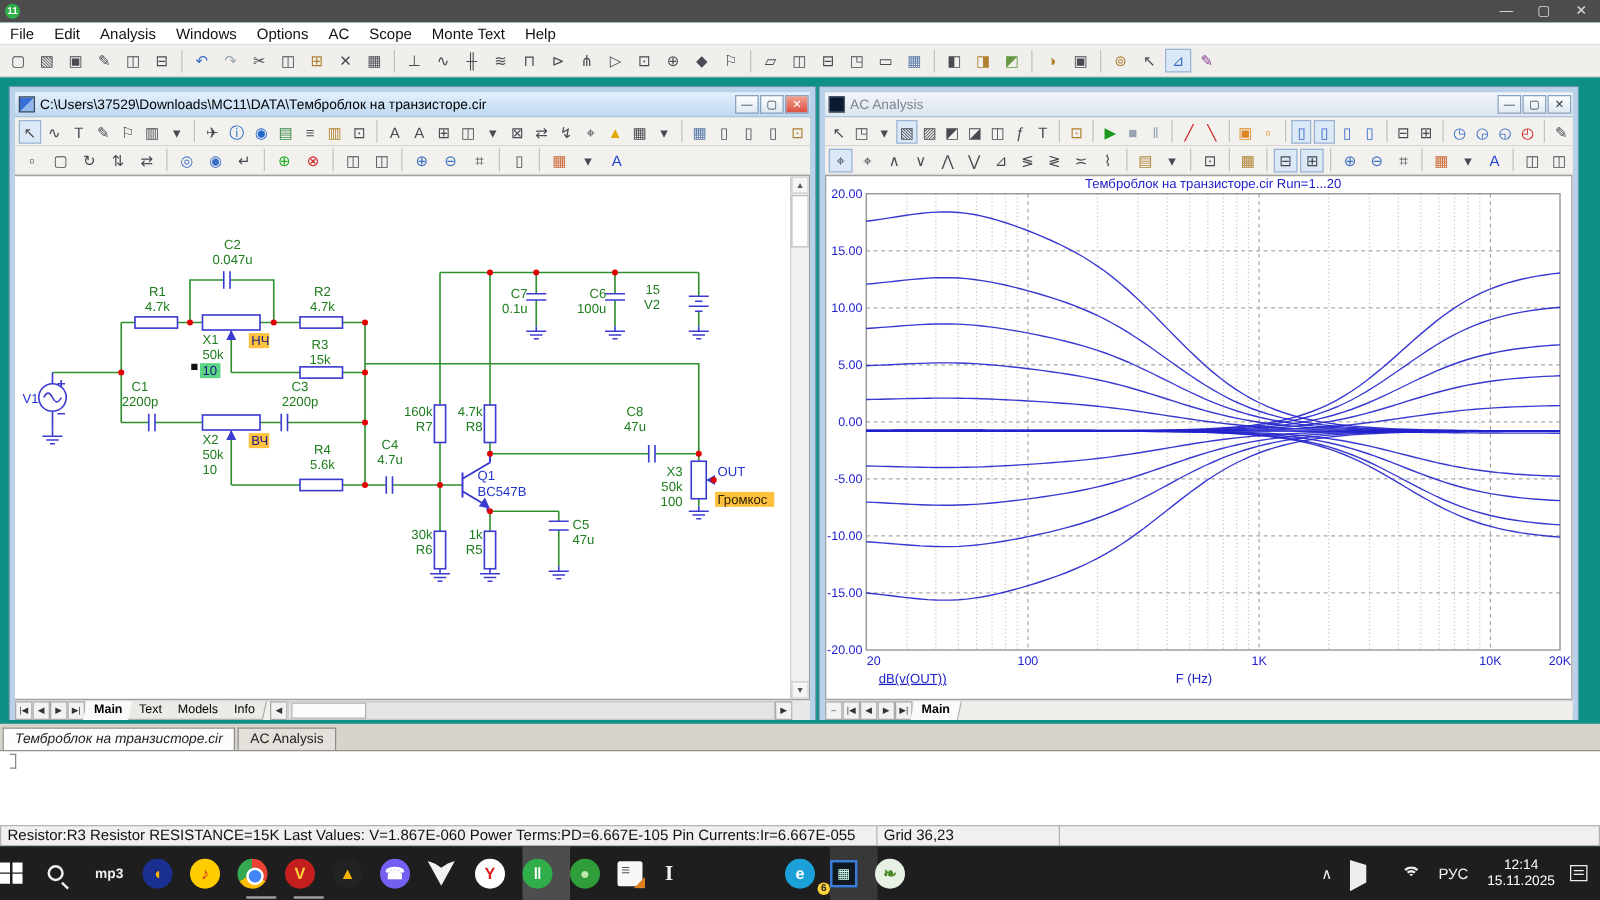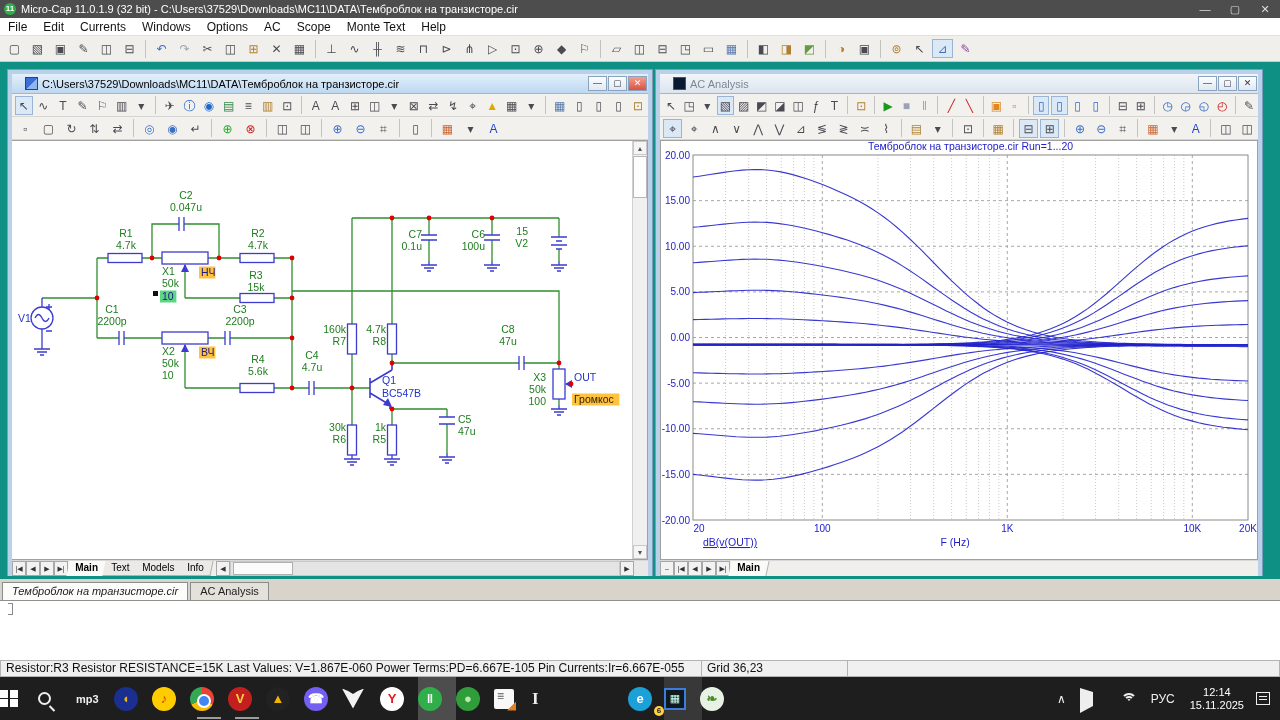--- a/index.html
+++ b/index.html
@@ -26,21 +26,21 @@
   .tbi { display:inline-block; width:21px; height:19px; line-height:18px; text-align:center; font-size:12px; color:#4a4a52;
     margin:0 1px; border:1px solid transparent; }
   .tbi.on { border:1px solid #9ab4d4; background:#dbe8f6; }
   .tbsep { display:inline-block; width:1px; height:18px; background:#c2c2c2; margin:0 4px; }
 
   
   #mdi { position:absolute; left:0; top:62px; width:1280px; height:514px; background:#0e9184; }
 
   .win { position:absolute; background:#f0efec; border:4px solid #b9d2ea; box-shadow:0 0 0 1px #7d9cbc; }
   .wtitle { height:20px; background:linear-gradient(#e3f0fc,#bdd8f0); border-bottom:1px solid #9ab8d8;
-    display:flex; align-items:center; font-size:11px; color:#000; padding-left:13px; }
+    display:flex; align-items:center; font-size:11px; color:#000; padding-left:3px; }
   .wtitle.inactive { background:linear-gradient(#f2f5f9,#dbe4ee); color:#7d8794; }
   .wticon { width:13px; height:13px; margin-right:4px; background:linear-gradient(135deg,#3a6fd8 50%,#8fb7ee 50%); border:1px solid #345; }
   .wticon.plot { background:linear-gradient(#123,#123) , #000; background:#0a1a33; border:1px solid #456; position:relative; }
   .wbtns { margin-left:auto; display:flex; padding-right:1px; }
   .wbtn { width:19px; height:15px; margin-left:1px; border:1px solid #8aa4c0; background:linear-gradient(#fdfefe,#dfe9f2);
     font-size:9px; line-height:13px; text-align:center; color:#334; }
   .wbtn.close { background:linear-gradient(#f2a090,#dd5040); color:#fff; }
   .wtb { height:23px; background:#f2f1ee; border-bottom:1px solid #d6d5d2; display:flex; align-items:center; padding-left:2px; }
 
   
@@ -115,32 +115,31 @@
 
   text { font-family:"Liberation Sans",sans-serif; }
 </style>
 </head>
 <body>
 
 <div id="screen">
 
   <div id="titlebar">
     <span class="appicon">11</span>
-    <span>Micro-Cap 11.0.1.9 (32 bit) - C:\Users\37529\Downloads\MC11\DATA\Темброблок на транзисторе.cir</span>
     <span class="tbtns">
       <span>—</span>
       <span>▢</span>
       <span>✕</span>
     </span>
   </div>
 
   <div id="menubar">
       <span class="mi">File</span>
       <span class="mi">Edit</span>
-      <span class="mi">Currents</span>
+      <span class="mi">Analysis</span>
       <span class="mi">Windows</span>
       <span class="mi">Options</span>
       <span class="mi">AC</span>
       <span class="mi">Scope</span>
       <span class="mi">Monte Text</span>
       <span class="mi">Help</span>
     </div>
 
   <div id="maintb">
       <span class="tbi" title="new-file-icon">▢</span>

